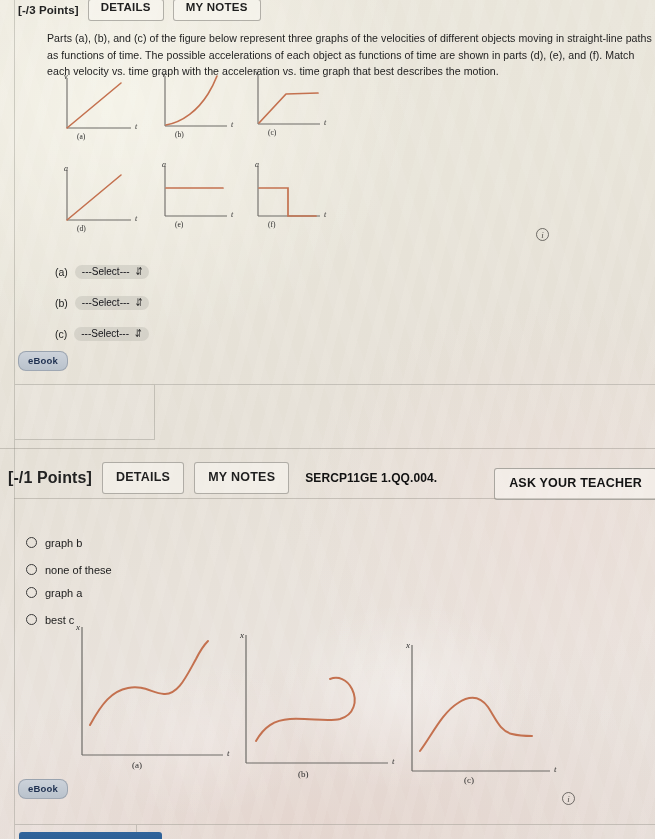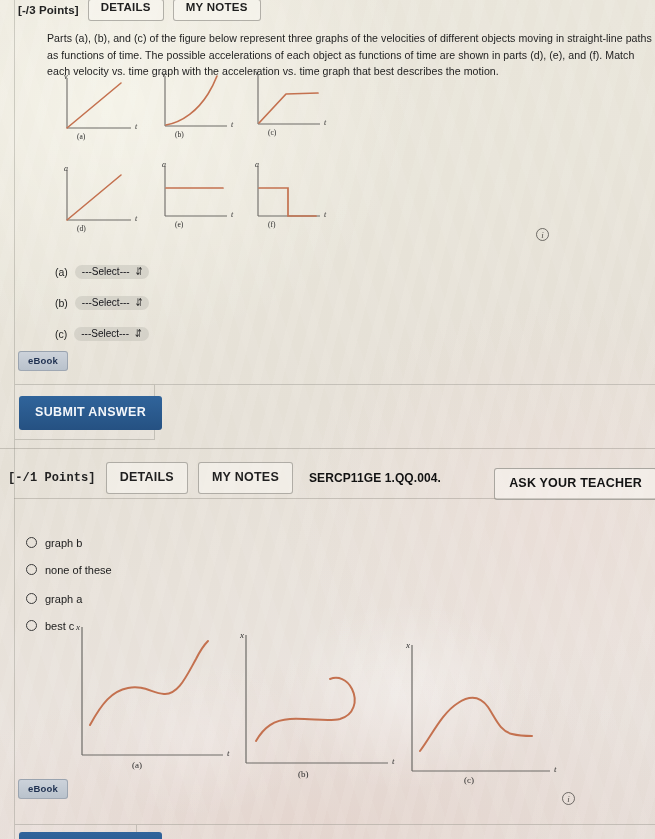--- a/index.html
+++ b/index.html
@@ -137,21 +137,21 @@
     font-size: 8px;
     line-height: 1;
     transform: scaleY(1.35);
     color: #2a2a2a;
   }
 
   .ebook {
     position: absolute;
     background: linear-gradient(180deg, #ccd2da 0%, #b9c2cc 100%);
     border: 1px solid rgba(140,150,162,0.7);
-    border-radius: 3px;
+    border-radius: 8px;
     color: #1e3050;
     font-size: 9.5px;
     font-weight: bold;
     padding: 3px 9px 4px;
     letter-spacing: .2px;
   }
 
   .submit-panel {
     position: absolute;
     border: 1px solid rgba(150,148,140,0.45);
@@ -356,49 +356,48 @@
     <span class="selbox">
       <span>---Select---</span>
       <span class="caret">⇵</span>
     </span>
   </div>
 
   <div class="ebook" style="left:18px; top:351px;">eBook</div>
 
   <div class="submit-panel" style="left:15px; top:384px; width:140px; height:56px;"></div>
   <div class="submit-panel" style="left:155px; top:384px; width:500px; height:1px; border:none; background:rgba(150,148,140,0.42);"></div>
-  <button class="submit-btn" style="left:19px; top:396px;">SUBMIT ANSWER</button>
 </section>
 
 <div class="hr" style="top:448px;"></div>
 
 <section class="qblock" id="q2">
 
   <div class="toolbar2">
-    <span class="points" style="font-size:12px;font-family:Liberation Mono, monospace;">[-/1 Points]</span>
+    <span class="points" style="font-size:16px;">[-/1 Points]</span>
     <span class="pillbtn" style="font-size:12.5px; padding:8px 13px 9px;">DETAILS</span>
     <span class="pillbtn" style="font-size:12.5px; padding:8px 13px 9px;">MY NOTES</span>
     <span class="qcode">SERCP11GE 1.QQ.004.</span>
   </div>
 
   <div class="askbtn">ASK YOUR TEACHER</div>
 
   <div class="hr" style="top:58px; left:14px;"></div>
 
 
   <div class="choices">
     <label class="choice">
       <span class="radio"></span>
       <span>graph b</span>
     </label>
     <label class="choice" style="margin-top:6px;">
       <span class="radio"></span>
       <span>none of these</span>
     </label>
-    <label class="choice" style="margin-top:8px;">
+    <label class="choice" style="margin-top:2px;">
       <span class="radio"></span>
       <span>graph a</span>
     </label>
     <label class="choice" style="margin-top:6px;">
       <span class="radio"></span>
       <span>best c</span>
     </label>
   </div>
 
   <div class="figure-bot">

